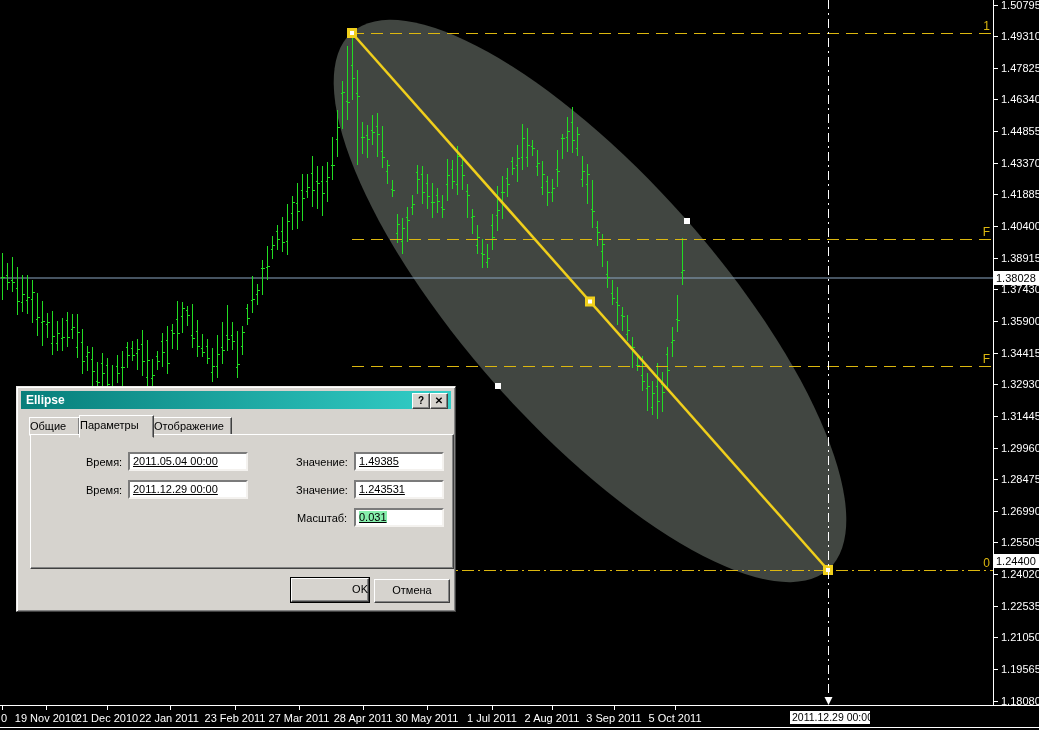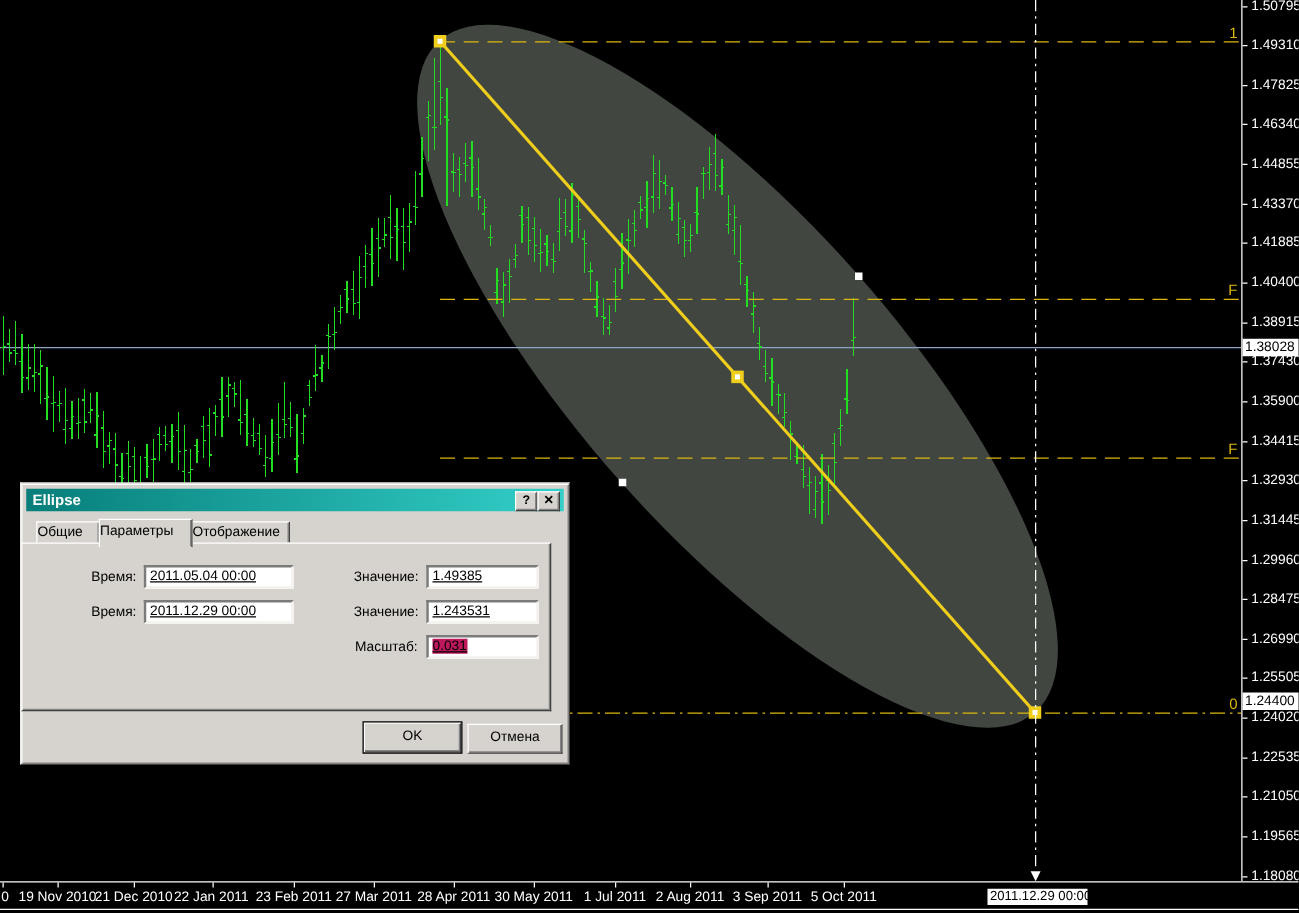--- a/index.html
+++ b/index.html
@@ -32,30 +32,30 @@
   .title-btn{position:absolute;top:2px;width:16px;height:14px;background:#d6d3ce;color:#000;
              font-size:10px;font-weight:bold;text-align:center;line-height:13px;
              border:1px solid;border-color:#fff #404040 #404040 #fff;box-shadow:inset -1px -1px 0 #848484;}
   #dlg-help{right:21px;} #dlg-close{right:3px;}
   .tab-row{position:absolute;left:12px;top:28px;height:21px;}
   .tab{position:absolute;top:2px;height:17px;background:#d6d3ce;text-align:left;
        border:1px solid;border-color:#fff #404040 transparent #fff;line-height:17px;
        box-shadow:inset -1px 0 0 #848484;}
   .tab.active{top:0;height:21px;line-height:19px;z-index:3;
        border-color:#fff #404040 transparent #fff;}
-  #tab-panel{position:absolute;left:0;top:47px;width:422px;height:133px;background:#d6d3ce;
+  #tab-panel{position:absolute;left:13px;top:47px;width:422px;height:133px;background:#d6d3ce;
        border:1px solid;border-color:#fff #404040 #404040 #fff;box-shadow:inset -1px -1px 0 #848484;z-index:2;}
   .fld-label{position:absolute;font-size:11px;}
   .fld{position:absolute;height:15px;background:#fff;border:2px solid;
        border-color:#7b7b7b #f4f2ef #f4f2ef #7b7b7b;font-size:11px;line-height:15px;padding-left:3px;text-decoration:underline;}
-  .sel{background:#be185d;color:#000;}
+  .sel{background:#86efac;color:#000;}
   .btn{position:absolute;width:74px;height:22px;background:#d6d3ce;text-align:center;font-size:11px;
        line-height:21px;border:1px solid;border-color:#fff #404040 #404040 #fff;
        box-shadow:inset -1px -1px 0 #848484;}
-  .btn.default{outline:1px solid #000;}
+  .btn.default{outline:1px solid #000;text-align:right;}
 </style>
 </head>
 <body>
 
 <div id="stage">
 
   <svg id="chart-svg" width="1039" height="730">
       <ellipse cx="590" cy="301" rx="359" ry="126" fill="#414641" transform="rotate(48.4 590 301)"></ellipse>
       <line x1="0" y1="278" x2="993" y2="278" stroke="#8ba6c2" stroke-width="1"></line>
       <path d="M2.5 253.0V300.0M0.5 277.8h2M2.5 277.4h2M7.5 263.1V289.7M5.5 275.2h2M7.5 282.3h2M12.5 257.0V292.1M10.5 280.4h2M12.5 282.5h2M17.5 267.3V314.5M15.5 288.9h2M17.5 301.7h2M22.5 275.3V312.0M20.5 302.4h2M22.5 294.4h2M27.5 275.2V313.9M25.5 300.8h2M27.5 297.9h2M32.5 280.2V322.9M30.5 299.2h2M32.5 292.8h2M37.5 293.2V335.6M35.5 319.0h2M37.5 317.6h2M42.5 300.9V345.6M40.5 322.7h2M42.5 321.9h2M47.5 312.6V337.9M45.5 324.4h2M47.5 322.9h2M52.5 310.6V354.9M50.5 343.4h2M52.5 336.2h2M57.5 320.5V351.2M55.5 343.0h2M57.5 333.0h2M62.5 318.4V351.0M60.5 338.7h2M62.5 337.8h2M67.5 311.5V346.7M65.5 320.0h2M67.5 337.6h2M72.5 314.1V338.5M70.5 329.9h2M72.5 327.9h2M77.5 313.6V358.2M75.5 347.9h2M77.5 332.7h2M82.5 328.5V374.0M80.5 342.3h2M82.5 361.0h2M87.5 345.9V370.9M85.5 356.7h2M87.5 352.5h2M92.5 346.6V387.9M90.5 359.1h2M92.5 371.9h2M97.5 362.3V394.0M95.5 381.3h2M97.5 382.5h2M102.5 353.1V392.1M100.5 363.0h2M102.5 373.3h2M107.5 357.5V396.0M105.5 365.2h2M107.5 384.1h2M112.5 365.0V403.9M110.5 388.9h2M112.5 395.9h2M117.5 355.3V382.7M115.5 366.2h2M117.5 373.4h2M122.5 351.3V385.9M120.5 367.4h2M122.5 367.2h2M127.5 341.5V368.4M125.5 347.7h2M127.5 355.7h2M132.5 340.8V361.1M130.5 348.2h2M132.5 355.6h2M137.5 338.9V370.0M135.5 353.2h2M137.5 349.2h2M142.5 329.8V375.8M140.5 344.1h2M142.5 361.1h2M147.5 340.2V387.4M145.5 377.3h2M147.5 360.5h2M152.5 359.2V385.6M150.5 378.1h2M152.5 375.5h2M157.5 351.2V370.0M155.5 356.4h2M157.5 361.0h2M162.5 332.8V366.5M160.5 341.2h2M162.5 352.5h2M167.5 326.1V373.7M165.5 340.6h2M167.5 363.9h2M172.5 324.3V348.6M170.5 330.3h2M172.5 333.1h2M177.5 301.4V349.6M175.5 319.8h2M177.5 333.6h2M182.5 301.6V333.2M180.5 316.8h2M182.5 308.0h2M187.5 305.8V325.6M185.5 310.8h2M187.5 315.2h2M192.5 304.0V348.0M190.5 335.9h2M192.5 338.1h2M197.5 319.5V356.6M195.5 331.4h2M197.5 346.9h2M202.5 334.1V357.2M200.5 348.5h2M202.5 352.1h2M207.5 338.8V364.1M205.5 346.7h2M207.5 358.5h2M212.5 347.9V381.7M210.5 372.5h2M212.5 366.1h2M217.5 335.1V377.6M215.5 366.9h2M217.5 354.2h2M222.5 322.3V363.9M220.5 347.5h2M222.5 350.1h2M227.5 305.3V350.5M225.5 335.8h2M227.5 339.8h2M232.5 321.9V349.6M230.5 335.0h2M232.5 341.8h2M237.5 331.4V378.0M235.5 367.2h2M237.5 364.7h2M242.5 326.4V354.9M240.5 346.6h2M242.5 332.8h2M247.5 303.9V324.7M245.5 308.4h2M247.5 318.0h2M252.5 275.7V313.0M250.5 300.7h2M252.5 299.9h2M257.5 284.3V305.3M255.5 294.3h2M257.5 290.3h2M262.5 259.5V295.3M260.5 268.2h2M262.5 268.9h2M267.5 245.6V279.8M265.5 267.5h2M267.5 266.0h2M272.5 235.6V259.1M270.5 249.4h2M272.5 245.9h2M277.5 224.6V250.1M275.5 231.8h2M277.5 239.1h2M282.5 217.0V252.2M280.5 231.7h2M282.5 242.6h2M287.5 204.4V255.0M285.5 241.7h2M287.5 221.7h2M292.5 195.6V230.0M290.5 213.1h2M292.5 202.8h2M297.5 182.6V228.5M295.5 203.3h2M297.5 211.0h2M302.5 174.0V221.2M300.5 190.5h2M302.5 198.4h2M307.5 174.2V197.7M305.5 191.8h2M307.5 187.9h2M312.5 155.7V207.4M310.5 173.7h2M312.5 190.1h2M317.5 166.2V209.0M315.5 181.1h2M317.5 183.3h2M322.5 166.0V216.1M320.5 181.0h2M322.5 193.9h2M327.5 162.3V201.8M325.5 181.3h2M327.5 177.5h2M332.5 137.0V180.1M330.5 165.4h2M332.5 165.8h2M337.5 109.7V157.2M335.5 139.1h2M337.5 127.0h2M342.5 80.5V128.5M340.5 93.7h2M342.5 92.6h2M347.5 46.0V120.0M345.5 101.9h2M347.5 102.1h2M352.5 34.0V100.0M350.5 65.4h2M352.5 78.2h2M357.5 70.0V165.0M355.5 93.5h2M357.5 96.0h2M362.5 122.0V153.8M360.5 137.6h2M362.5 137.9h2M367.5 125.4V157.5M365.5 135.6h2M367.5 139.4h2M372.5 114.5V145.3M370.5 130.7h2M372.5 132.6h2M377.5 112.6V157.2M375.5 126.3h2M377.5 134.2h2M382.5 126.2V167.6M380.5 151.2h2M382.5 157.5h2M387.5 159.5V184.0M385.5 171.2h2M387.5 165.9h2M392.5 179.6V197.1M390.5 189.7h2M392.5 190.1h2M397.5 214.4V243.4M395.5 233.7h2M397.5 224.4h2M402.5 217.6V253.5M400.5 241.6h2M402.5 228.0h2M407.5 207.2V242.0M405.5 217.3h2M407.5 220.9h2M412.5 194.9V214.7M410.5 207.6h2M412.5 204.6h2M417.5 164.8V194.1M415.5 172.5h2M417.5 179.8h2M422.5 165.5V204.3M420.5 174.2h2M422.5 192.2h2M427.5 173.5V209.2M425.5 183.0h2M427.5 196.2h2M432.5 183.2V217.7M430.5 202.7h2M432.5 202.0h2M437.5 188.3V212.9M435.5 195.2h2M437.5 201.0h2M442.5 194.7V218.2M440.5 207.6h2M442.5 209.4h2M447.5 158.6V201.1M445.5 184.9h2M447.5 175.0h2M452.5 159.5V189.0M450.5 169.7h2M452.5 181.2h2M457.5 146.0V194.7M455.5 184.8h2M457.5 156.5h2M462.5 157.2V190.2M460.5 165.4h2M462.5 175.5h2M467.5 183.8V218.3M465.5 191.2h2M467.5 195.0h2M472.5 209.2V233.9M470.5 217.3h2M472.5 216.7h2M477.5 224.6V253.5M475.5 245.5h2M477.5 237.5h2M482.5 238.7V267.9M480.5 253.0h2M482.5 254.4h2M487.5 244.2V267.9M485.5 262.3h2M487.5 258.0h2M492.5 214.2V249.5M490.5 225.2h2M492.5 237.0h2M497.5 186.3V231.2M495.5 215.5h2M497.5 210.4h2M502.5 175.5V218.9M500.5 192.0h2M502.5 192.5h2M507.5 168.0V197.4M505.5 178.7h2M507.5 184.2h2M512.5 156.7V175.0M510.5 161.9h2M512.5 168.0h2M517.5 144.6V182.4M515.5 165.9h2M517.5 158.8h2M522.5 123.9V170.1M520.5 157.5h2M522.5 138.8h2M527.5 128.3V167.2M525.5 157.8h2M527.5 145.4h2M532.5 139.7V155.6M530.5 146.4h2M532.5 148.1h2M537.5 149.8V176.4M535.5 166.4h2M537.5 163.6h2M542.5 161.4V195.0M540.5 187.6h2M542.5 174.8h2M547.5 175.9V205.9M545.5 181.9h2M547.5 192.6h2M552.5 179.4V201.7M550.5 192.6h2M552.5 188.3h2M557.5 149.5V187.3M555.5 169.7h2M557.5 171.1h2M562.5 133.5V159.1M560.5 138.9h2M562.5 138.7h2M567.5 117.2V152.2M565.5 137.9h2M567.5 131.7h2M572.5 107.0V153.0M570.5 122.8h2M572.5 140.4h2M577.5 126.8V156.3M575.5 148.7h2M577.5 134.0h2M582.5 155.9V187.3M580.5 179.5h2M582.5 171.5h2M587.5 164.2V204.2M585.5 184.5h2M587.5 174.2h2M592.5 179.7V228.3M590.5 209.3h2M592.5 211.0h2M597.5 220.8V245.7M595.5 227.3h2M597.5 232.4h2M602.5 233.8V266.5M600.5 251.1h2M602.5 244.8h2M607.5 261.4V288.1M605.5 274.7h2M607.5 277.6h2M612.5 280.3V305.3M610.5 293.4h2M612.5 298.9h2M617.5 286.6V324.9M615.5 302.3h2M617.5 305.6h2M622.5 307.1V331.1M620.5 315.3h2M622.5 316.0h2M627.5 314.6V341.2M625.5 334.1h2M627.5 330.1h2M632.5 337.0V368.0M630.5 347.5h2M632.5 347.1h2M637.5 353.9V370.8M635.5 365.0h2M637.5 365.7h2M642.5 356.0V390.6M640.5 375.8h2M642.5 381.4h2M647.5 373.4V411.0M645.5 388.3h2M647.5 386.1h2M652.5 381.0V414.7M650.5 407.3h2M652.5 393.4h2M657.5 363.0V419.0M655.5 386.4h2M657.5 401.5h2M662.5 372.0V411.9M660.5 384.2h2M662.5 392.4h2M667.5 346.5V387.6M665.5 354.9h2M667.5 370.1h2M672.5 326.8V356.7M670.5 342.7h2M672.5 340.6h2M677.5 294.9V331.5M675.5 319.1h2M677.5 320.4h2M682.5 238.0V285.0M680.5 272.5h2M682.5 270.0h2" stroke="#22dd22" stroke-width="1" fill="none" shape-rendering="crispEdges"></path>

